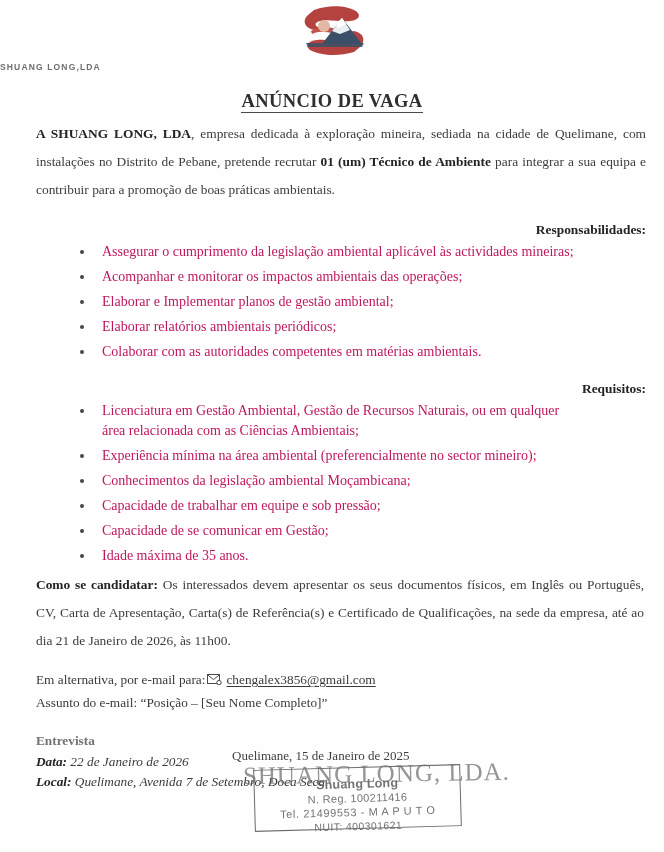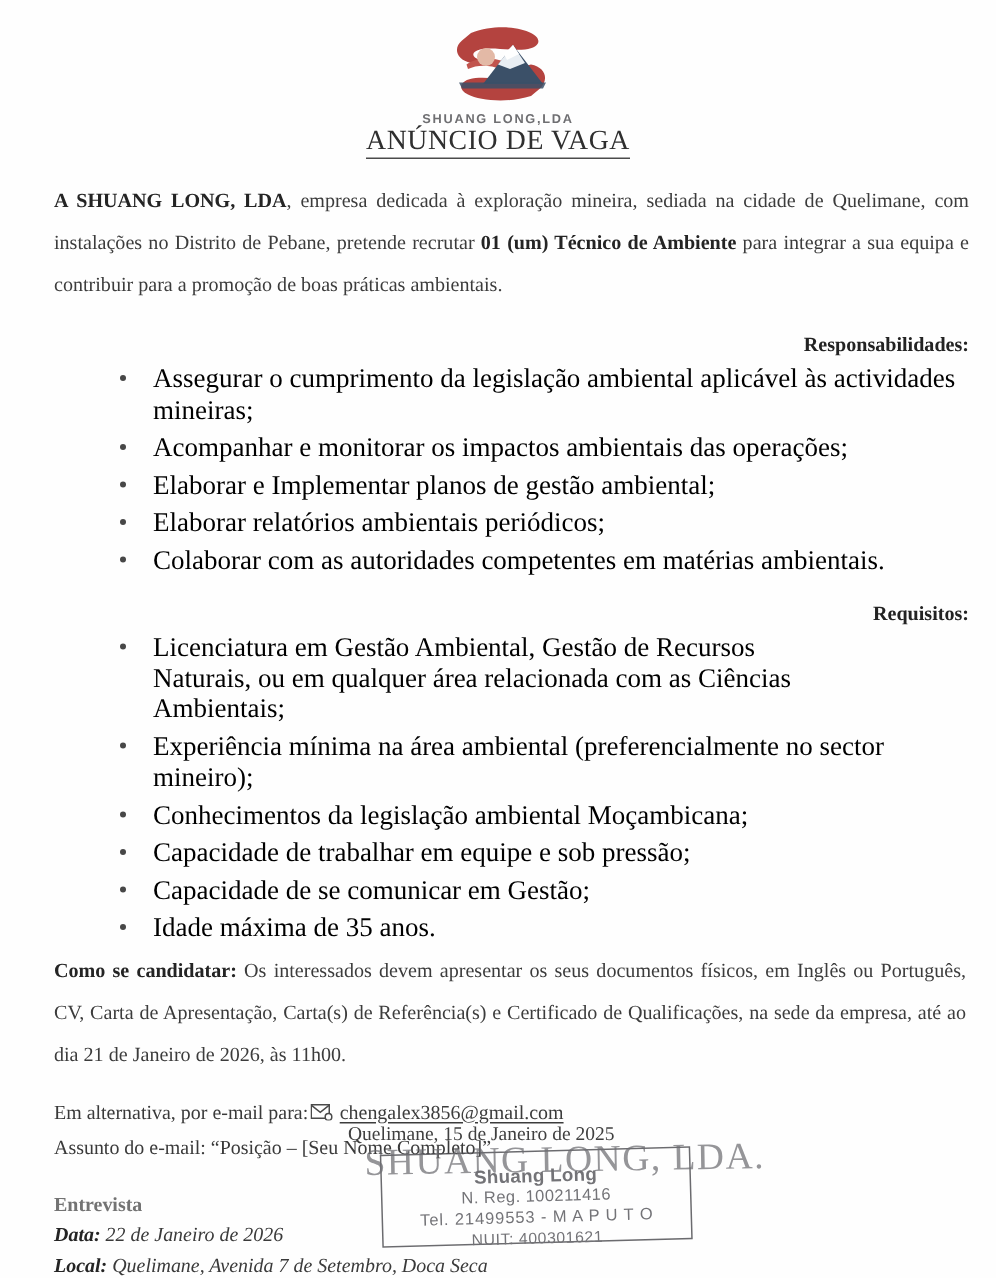--- a/index.html
+++ b/index.html
@@ -18,45 +18,46 @@
   }
 
   .page {
     position: absolute;
     inset: 0;
     background: #fefefe;
   }
 
   
   .letterhead {
-    padding-top: 16px;
-    text-align: center;
+    padding-top: 4px;
+    text-align: left;
   }
   .logo-wrap {
     width: 96px;
     height: 54px;
     margin: 0 auto;
     position: relative;
   }
   .logo-svg { display: block; width: 96px; height: 54px; }
 
   .brand-line {
     margin-top: 4px;
     font-family: "Liberation Sans", "DejaVu Sans", sans-serif;
     font-size: 8.5px;
     font-weight: bold;
     letter-spacing: 1.15px;
     color: #6f6f72;
   }
 
   
   .doc-title {
+    margin-top: 19px;
     text-align: center;
     font-size: 18.5px;
-    font-weight: normal;
+    font-weight: bold;
     letter-spacing: 0.4px;
     color: #2f2f2f;
   }
   .doc-title span {
     border-bottom: 1.6px solid #4a4a4a;
     padding-bottom: 1px;
   }
 
   
   .content {
@@ -87,24 +88,24 @@
     text-align: right;
   }
 
   ul.bullets {
     margin: 4px 0 0 0;
     padding-left: 44px;
     list-style: none;
   }
   ul.bullets li {
     position: relative;
-    font-size: 18px;
+    font-size: 14px;
     line-height: 20.5px;
     margin-bottom: 4.5px;
-    color: #000000;
+    color: #be185d;
     padding-left: 22px;
   }
   ul.bullets li::before {
     content: "";
     position: absolute;
     left: 0;
     top: 8px;
     width: 4.2px;
     height: 4.2px;
     border-radius: 50%;

